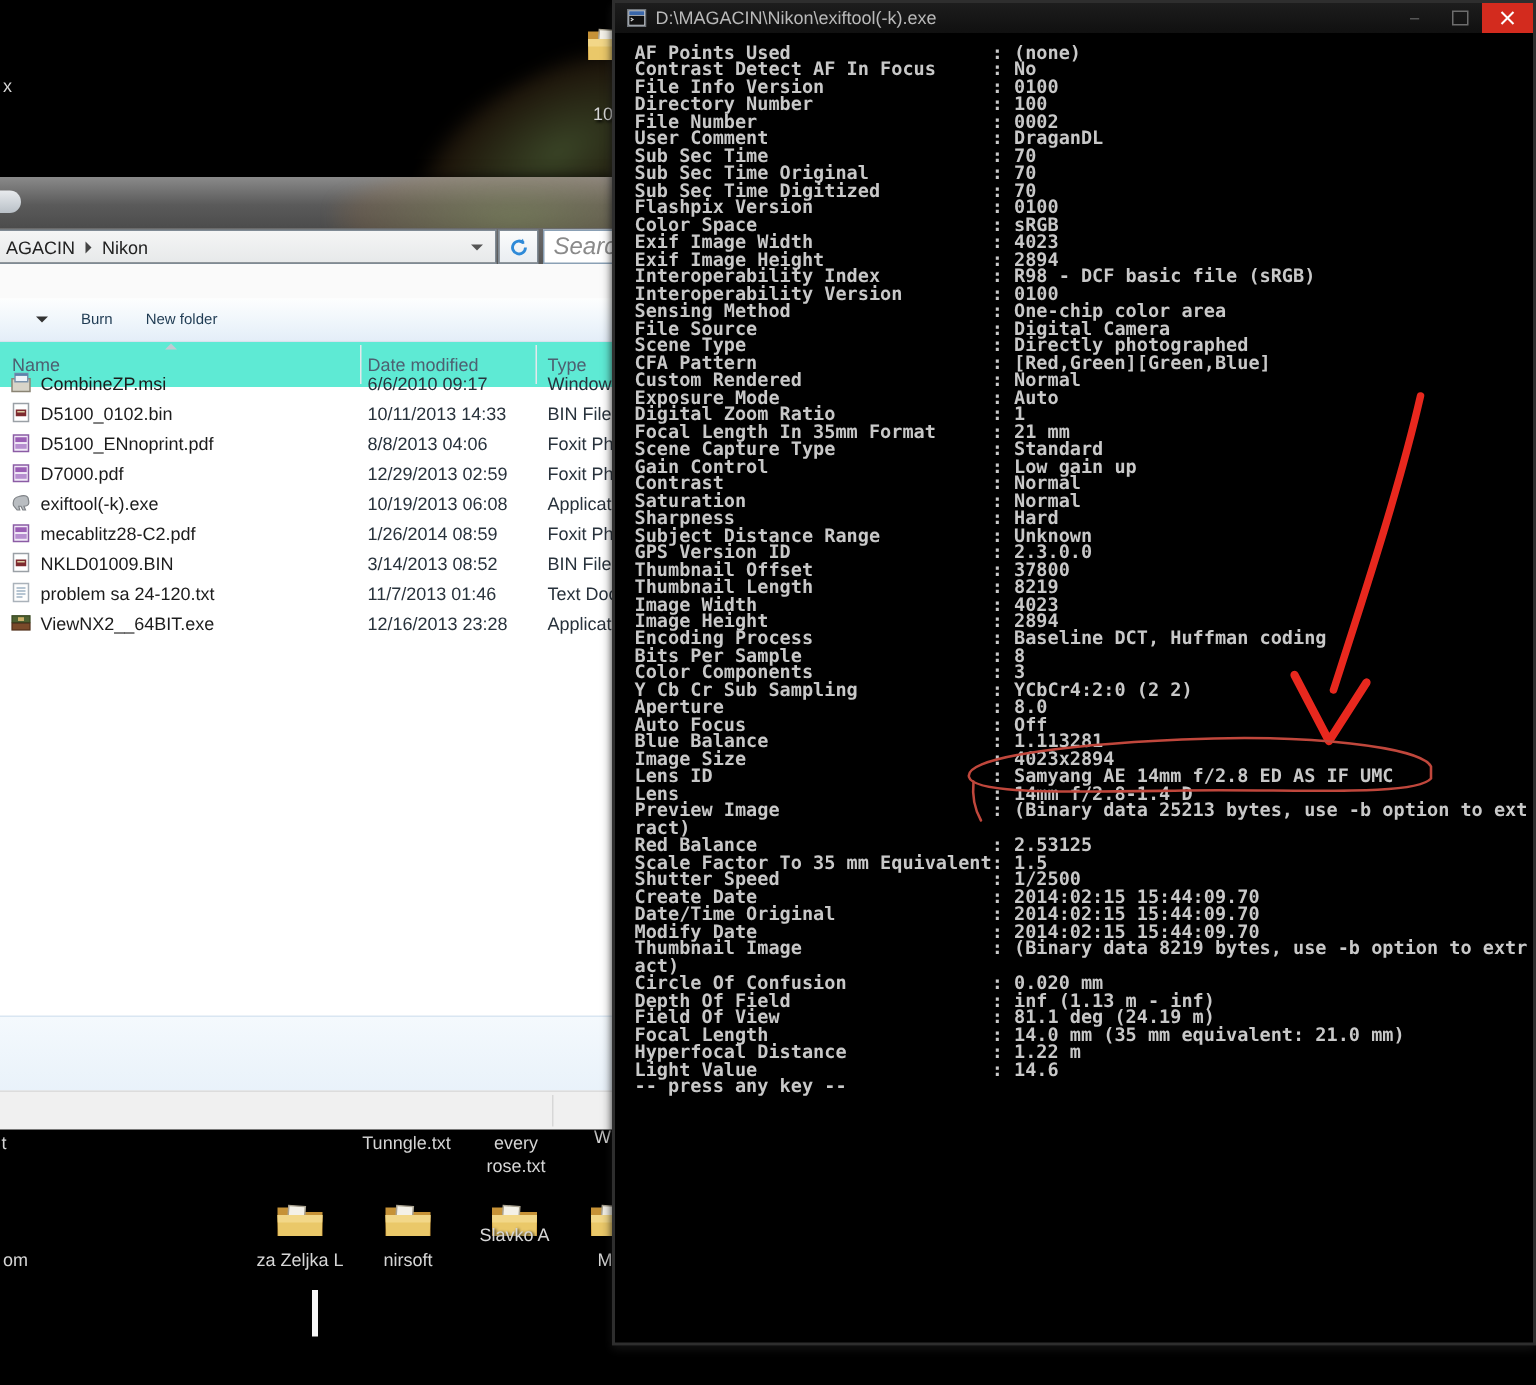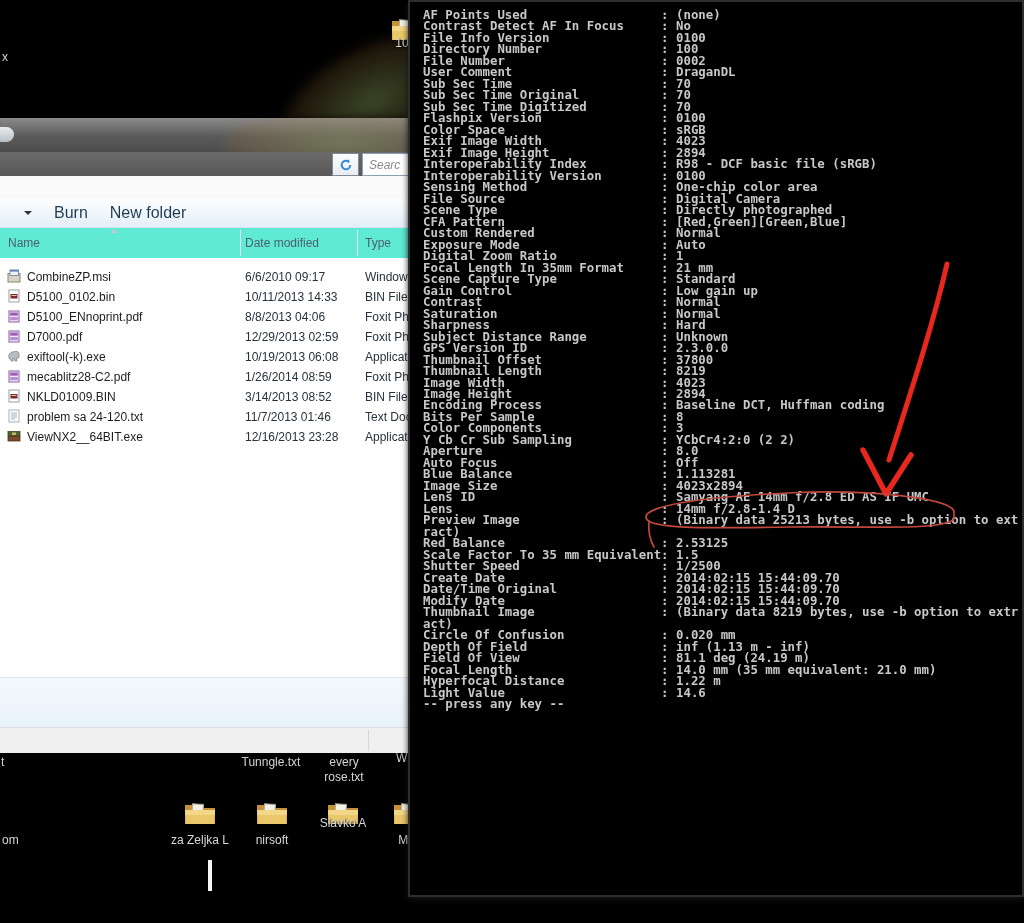--- a/index.html
+++ b/index.html
@@ -44,40 +44,40 @@
   .addr-field .crumb{padding:0 4px;}
   .crumb-arrow{width:0;height:0;border-left:4px solid #444;border-top:4px solid transparent;border-bottom:4px solid transparent;margin:0 3px;}
   .addr-chev{position:absolute;right:8px;top:9px;width:0;height:0;border-top:4px solid #555;border-left:4px solid transparent;border-right:4px solid transparent;}
   .refresh-btn{
     position:absolute;left:332px;top:1px;width:25px;height:21px;
     background:linear-gradient(#fbfcfc,#e9edf1);border:1px solid #7f8a94;
     display:flex;align-items:center;justify-content:center;
   }
   .search-box{
     position:absolute;left:362px;top:1px;width:60px;height:21px;background:#fff;
-    border:1px solid #8aa0b5;font-size:12px;font-style:italic;color:#8a8a8a;
+    border:1px solid #8aa0b5;font-size:16px;font-style:italic;color:#8a8a8a;
     display:flex;align-items:center;padding-left:6px;
   }
   .exp-menuband{position:absolute;left:0;top:58px;width:100%;height:23px;background:#fafafa;}
   .exp-toolbar{
     position:absolute;left:0;top:81px;width:100%;height:28px;
     background:linear-gradient(#fdfefe,#eef5fb 60%,#e4eef8);
     border-bottom:1px solid #d8e2ee;display:flex;align-items:center;
-    font-size:16px;color:#1f3b53;
+    font-size:10px;color:#1f3b53;
   }
   .tb-caret{width:0;height:0;border-top:4px solid #333;border-left:4px solid transparent;border-right:4px solid transparent;margin-left:24px;}
   .tb-item{margin-left:22px;cursor:default;}
   .exp-header{
     position:absolute;left:0;top:110px;width:100%;height:30px;background:#5eead4;
     font-size:12px;color:#4d6071;
   }
   .col-div{position:absolute;top:2px;height:26px;width:1px;background:#e4e8ec;}
   .sort-caret{position:absolute;left:110px;top:1px;width:0;height:0;border-bottom:4px solid #c3cad2;border-left:4px solid transparent;border-right:4px solid transparent;}
   .hdr-label{position:absolute;top:8px;}
-  .exp-rows{position:absolute;left:0;top:149px;width:100%;}
+  .exp-rows{position:absolute;left:0;top:128px;width:100%;}
   .file-row{position:relative;height:20px;font-size:12px;color:#1c1c1c;white-space:nowrap;}
   .file-row .fi{position:absolute;left:7px;top:2px;}
   .file-row .fname{position:absolute;left:27px;top:3px;}
   .file-row .fdate{position:absolute;left:245px;top:3px;color:#28323c;}
   .file-row .ftype{position:absolute;left:365px;top:3px;color:#28323c;}
   .exp-details{
     position:absolute;left:0;top:559px;width:100%;height:50px;
     background:linear-gradient(#f4f9fd,#e9f2fa);border-top:1px solid #d9e6f2;
   }
   .exp-status{position:absolute;left:0;top:609px;width:100%;height:25px;background:#f0f0f0;border-top:1px solid #dcdcdc;}
@@ -113,21 +113,21 @@
             background:radial-gradient(ellipse at 60% 55%, rgba(105,125,70,.55), rgba(150,110,55,.2) 60%, transparent 75%);
             filter:blur(5px);transform:rotate(-28deg);"></div>
 
 <div class="desk-label" style="left:2px;top:50px;text-align:left;">x</div>
 <div class="desk-folder" style="left:389px;top:14px;"><svg width="36" height="30" viewBox="0 0 36 30">
       <path d="M3 7 L13 7 L16 10 L33 10 L33 26 L3 26 Z" fill="#c69237"></path>
       <rect x="10" y="6" width="11" height="17" fill="#f4f1e8" stroke="#aaa391" transform="rotate(4 15 14)"></rect>
       <path d="M3 12 L33 12 L32.5 26 L3.5 26 Z" fill="#eac869"></path>
       <path d="M3 12 L33 12 L32.8 17 L3.2 17 Z" fill="#f2d788"></path>
     </svg></div>
-<div class="desk-label" style="left:388px;top:36px;width:28px;">10</div>
+<div class="desk-label" style="left:388px;top:69px;width:28px;">10</div>
 
 <div id="desk-bottom">
     <div class="desk-label" style="left: 1px; top: 755px; width: 14px; text-align: left;">t</div>
     <div class="desk-label" style="left: 236px; top: 755px; width: 70px; ">Tunngle.txt</div>
     <div class="desk-label" style="left: 313px; top: 755px; width: 62px; text-align: center;">every
 rose.txt</div>
     <div class="desk-label" style="left: 386px; top: 751px; width: 28px; text-align: left; margin-left: 10px;">W7</div>
     <div class="desk-label" style="left: 2px; top: 833px; width: 30px; text-align: left;">om</div>
     <div class="desk-folder" style="left: 182px; top: 798px;"><svg width="36" height="30" viewBox="0 0 36 30">
         <path d="M3 7 L13 7 L16 10 L33 10 L33 26 L3 26 Z" fill="#c69237"></path>
@@ -160,20 +160,26 @@
   </div>
 <div class="white-sliver"></div>
 
 <div class="explorer">
   <div class="exp-glass">
     <div class="glow"></div>
     <div class="back-frag"></div>
   </div>
 
   <div class="exp-addr-row">
+    <div class="addr-field">
+      <span class="crumb">AGACIN</span>
+      <span class="crumb-arrow"></span>
+      <span class="crumb">Nikon</span>
+      <span class="addr-chev"></span>
+    </div>
     <div class="refresh-btn">
       <svg width="14" height="14" viewBox="0 0 14 14">
         <path d="M11.3 7a4.3 4.3 0 1 1-1.2-3" fill="none" stroke="#2e8ad8" stroke-width="1.9"></path>
         <path d="M9.6 1.2 L10.6 4.6 L7.3 3.9 Z" fill="#2e8ad8"></path>
       </svg>
     </div>
     <div class="search-box">
       <span>Searc</span>
     </div>
   </div>
@@ -285,20 +291,40 @@
       </div>
     </div>
 
   <div class="exp-details"></div>
   <div class="exp-status">
     <span class="grip-div"></span>
   </div>
 </div>
 
 <div class="console">
+  <div class="con-title">
+    <span class="con-ico">
+      <svg width="13" height="12" viewBox="0 0 13 12">
+        <rect x="0.5" y="0.5" width="12" height="11" fill="#cdd2d8" stroke="#6f747a"></rect>
+        <rect x="1.5" y="1.5" width="10" height="2.5" fill="#3a66a8"></rect>
+        <rect x="1.5" y="4.5" width="10" height="6" fill="#101010"></rect>
+        <path d="M2.5 6 L4 7 L2.5 8" stroke="#cfcfcf" fill="none" stroke-width="0.8"></path>
+      </svg>
+    </span>
+    <span class="ttl">D:\MAGACIN\Nikon\exiftool(-k).exe</span>
+    <span class="con-btn">–</span>
+    <span class="con-btn">
+      <span style="display:inline-block;width:9px;height:8px;border:1px solid #6d6d6d;"></span>
+    </span>
+    <span class="con-close">
+      <svg width="10" height="10" viewBox="0 0 10 10">
+        <path d="M1 1 L9 9 M9 1 L1 9" stroke="#fff" stroke-width="1.4"></path>
+      </svg>
+    </span>
+  </div>
   <pre class="con-pre" id="console-pre">AF Points Used                  : (none)
 Contrast Detect AF In Focus     : No
 File Info Version               : 0100
 Directory Number                : 100
 File Number                     : 0002
 User Comment                    : DraganDL
 Sub Sec Time                    : 70
 Sub Sec Time Original           : 70
 Sub Sec Time Digitized          : 70
 Flashpix Version                : 0100

